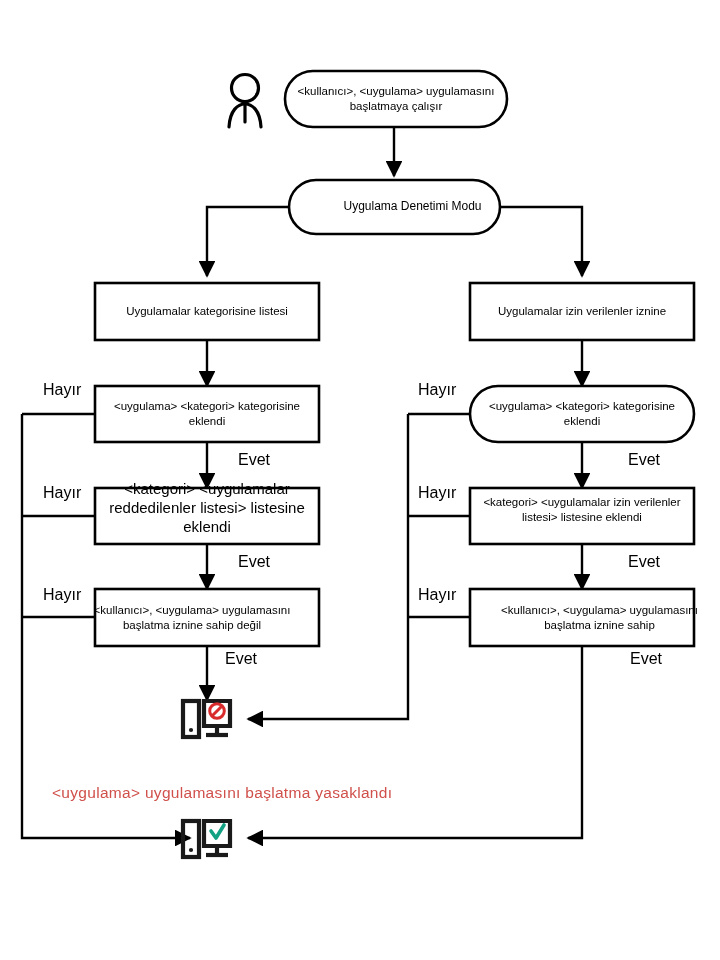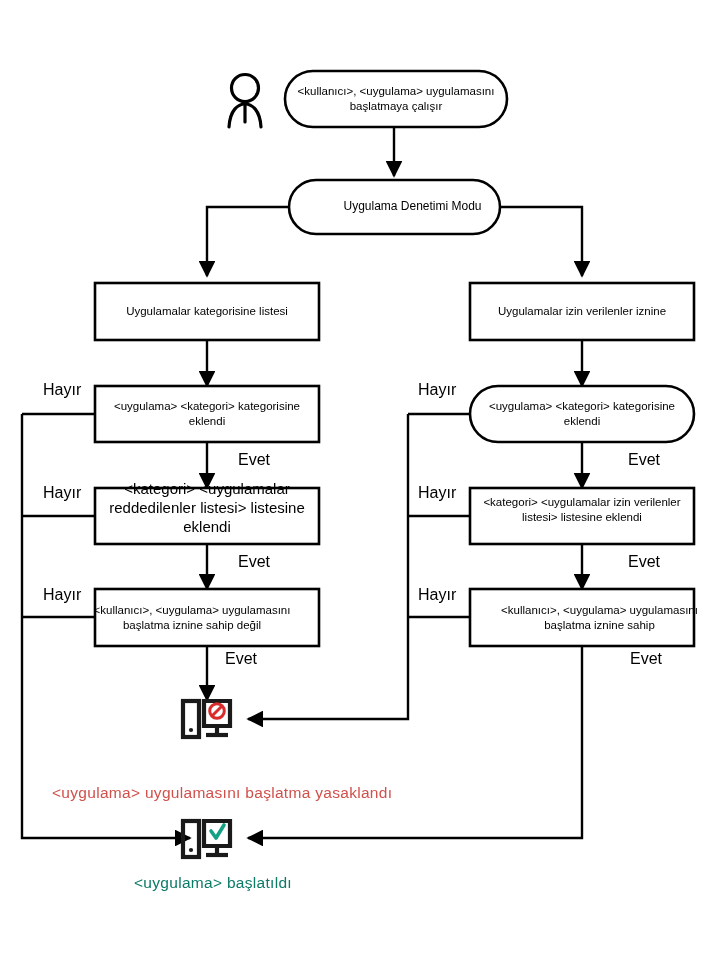--- a/index.html
+++ b/index.html
@@ -171,15 +171,14 @@
   <div class="edge-label" style="left:418px; top:381px;">Hayır</div>
   <div class="edge-label" style="left:418px; top:484px;">Hayır</div>
   <div class="edge-label" style="left:418px; top:586px;">Hayır</div>
 
   <div class="edge-label" style="left:628px; top:451px;">Evet</div>
   <div class="edge-label" style="left:628px; top:553px;">Evet</div>
   <div class="edge-label" style="left:630px; top:650px;">Evet</div>
 
   <div class="result-label" style="left:52px; top:760px; color:#d0504b;margin-top:24px;">&lt;uygulama&gt;  uygulamasını  başlatma yasaklandı</div>
 
-  <div class="result-label" style="left:134px; top:874px; color:#0b7a66;">&lt;uygulama&gt;  başlatıldı</div>
 
 </div>
 
 </body></html>

